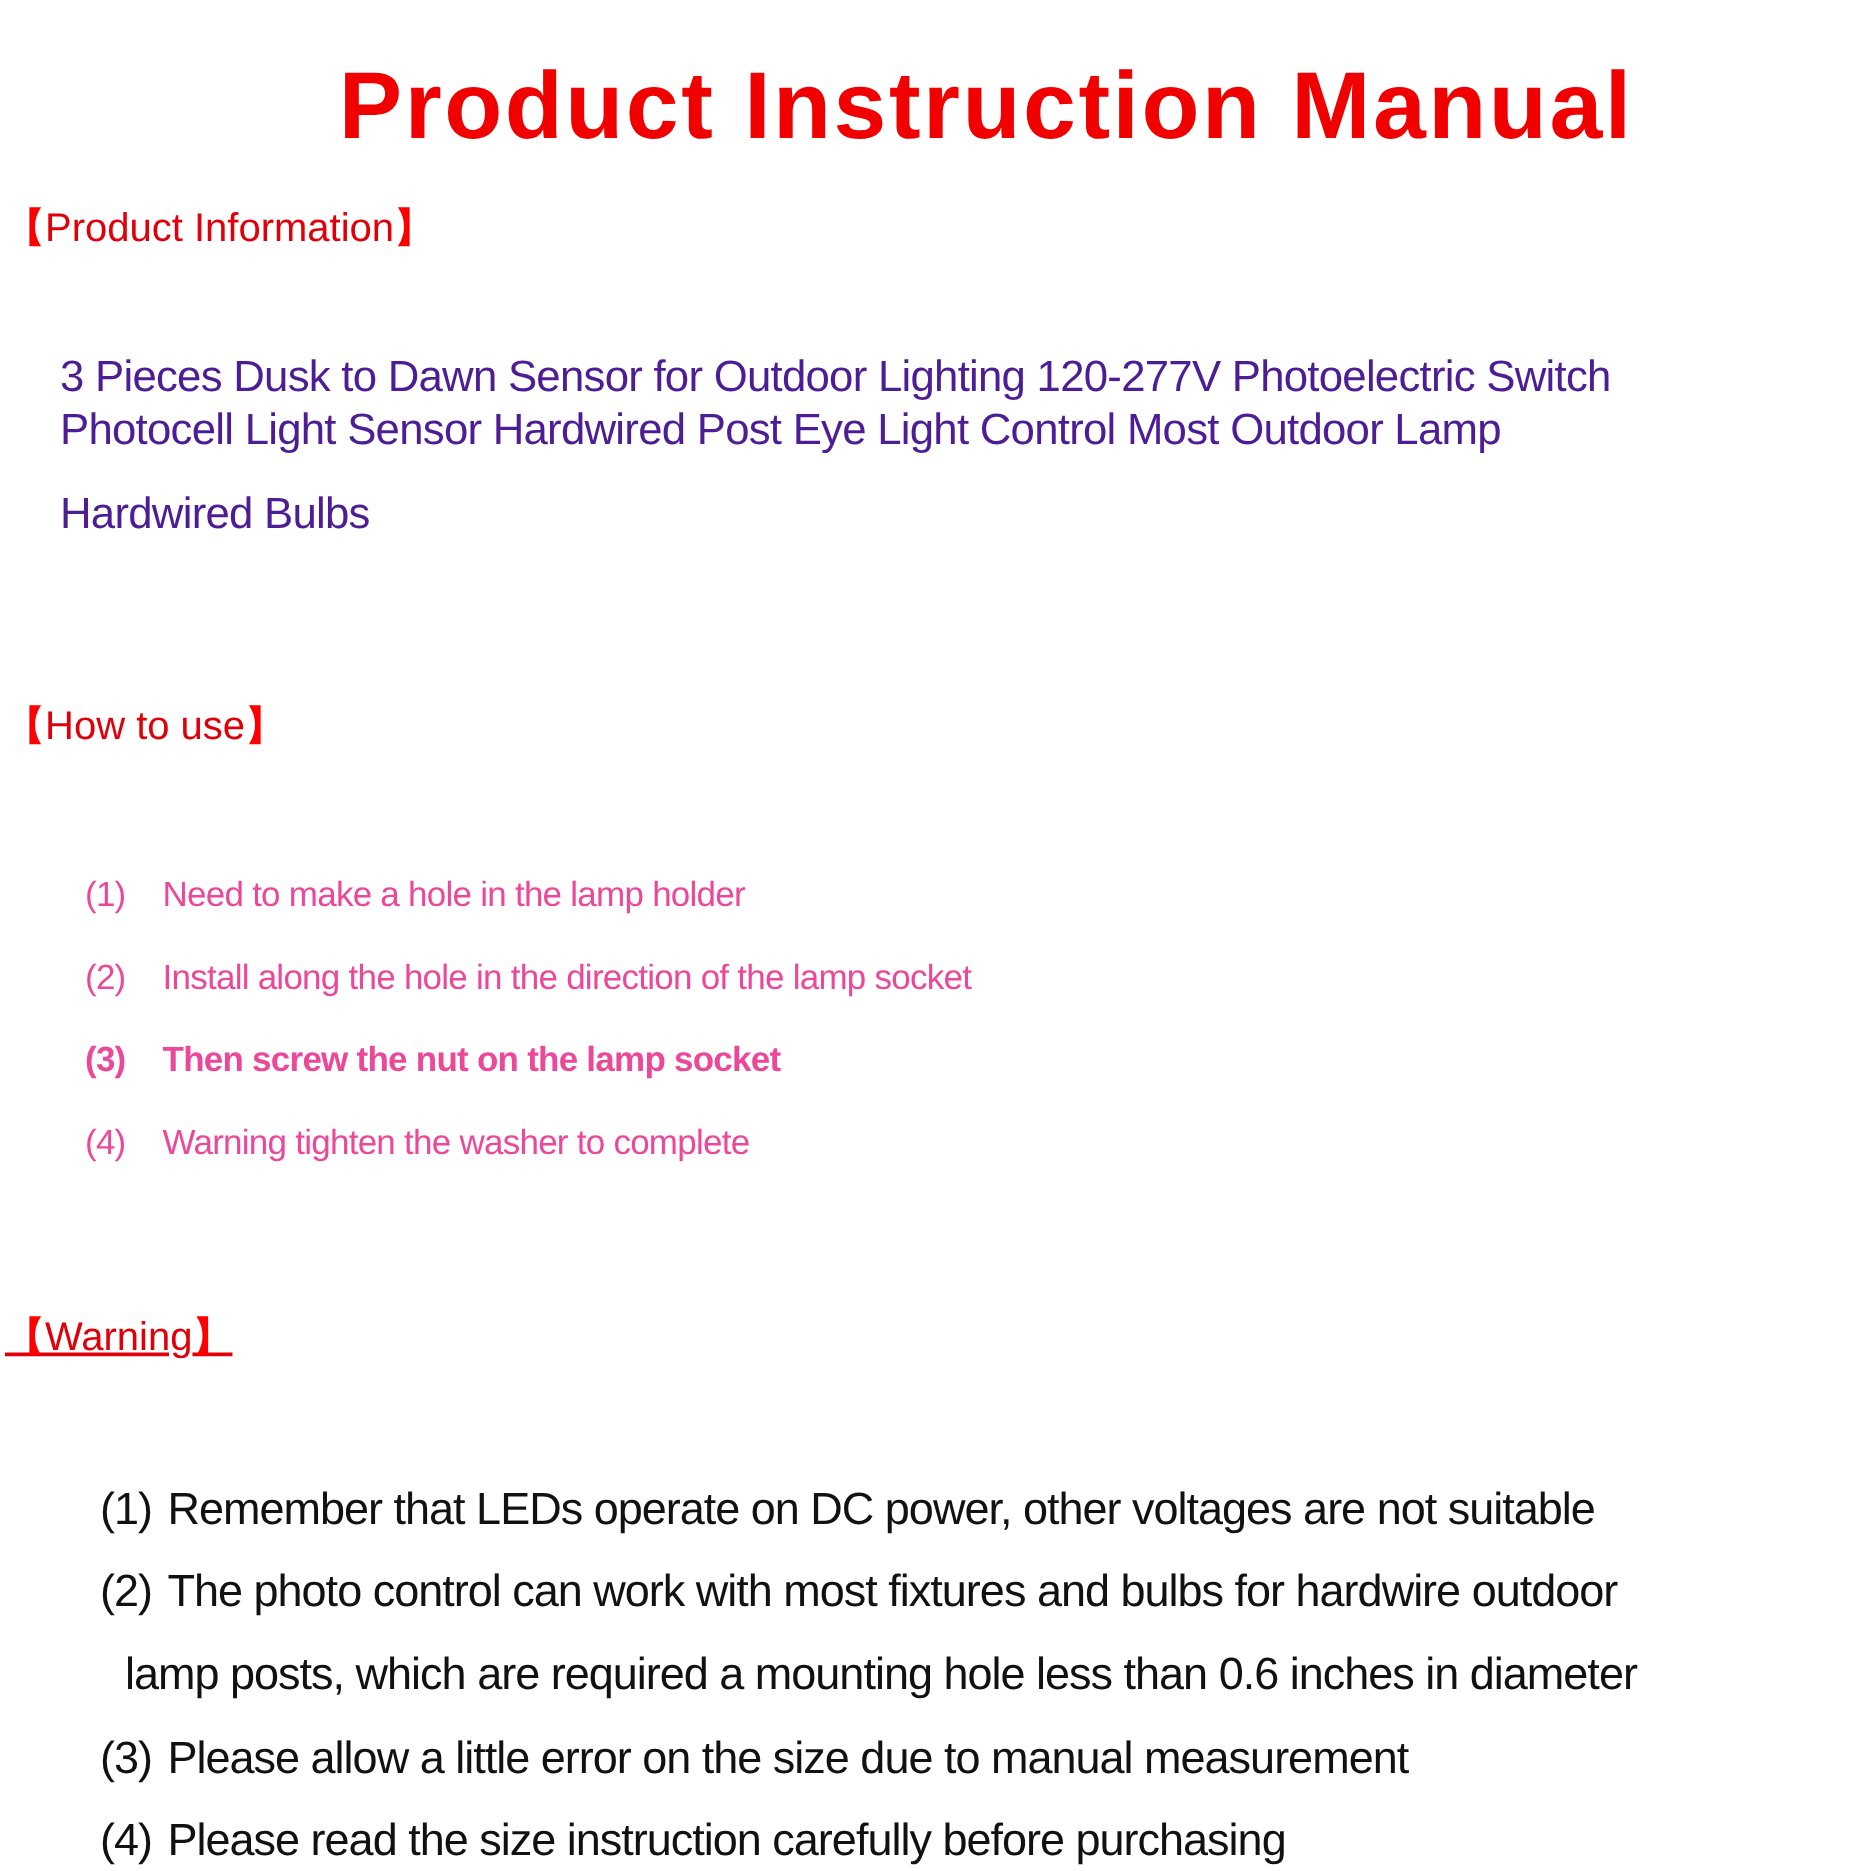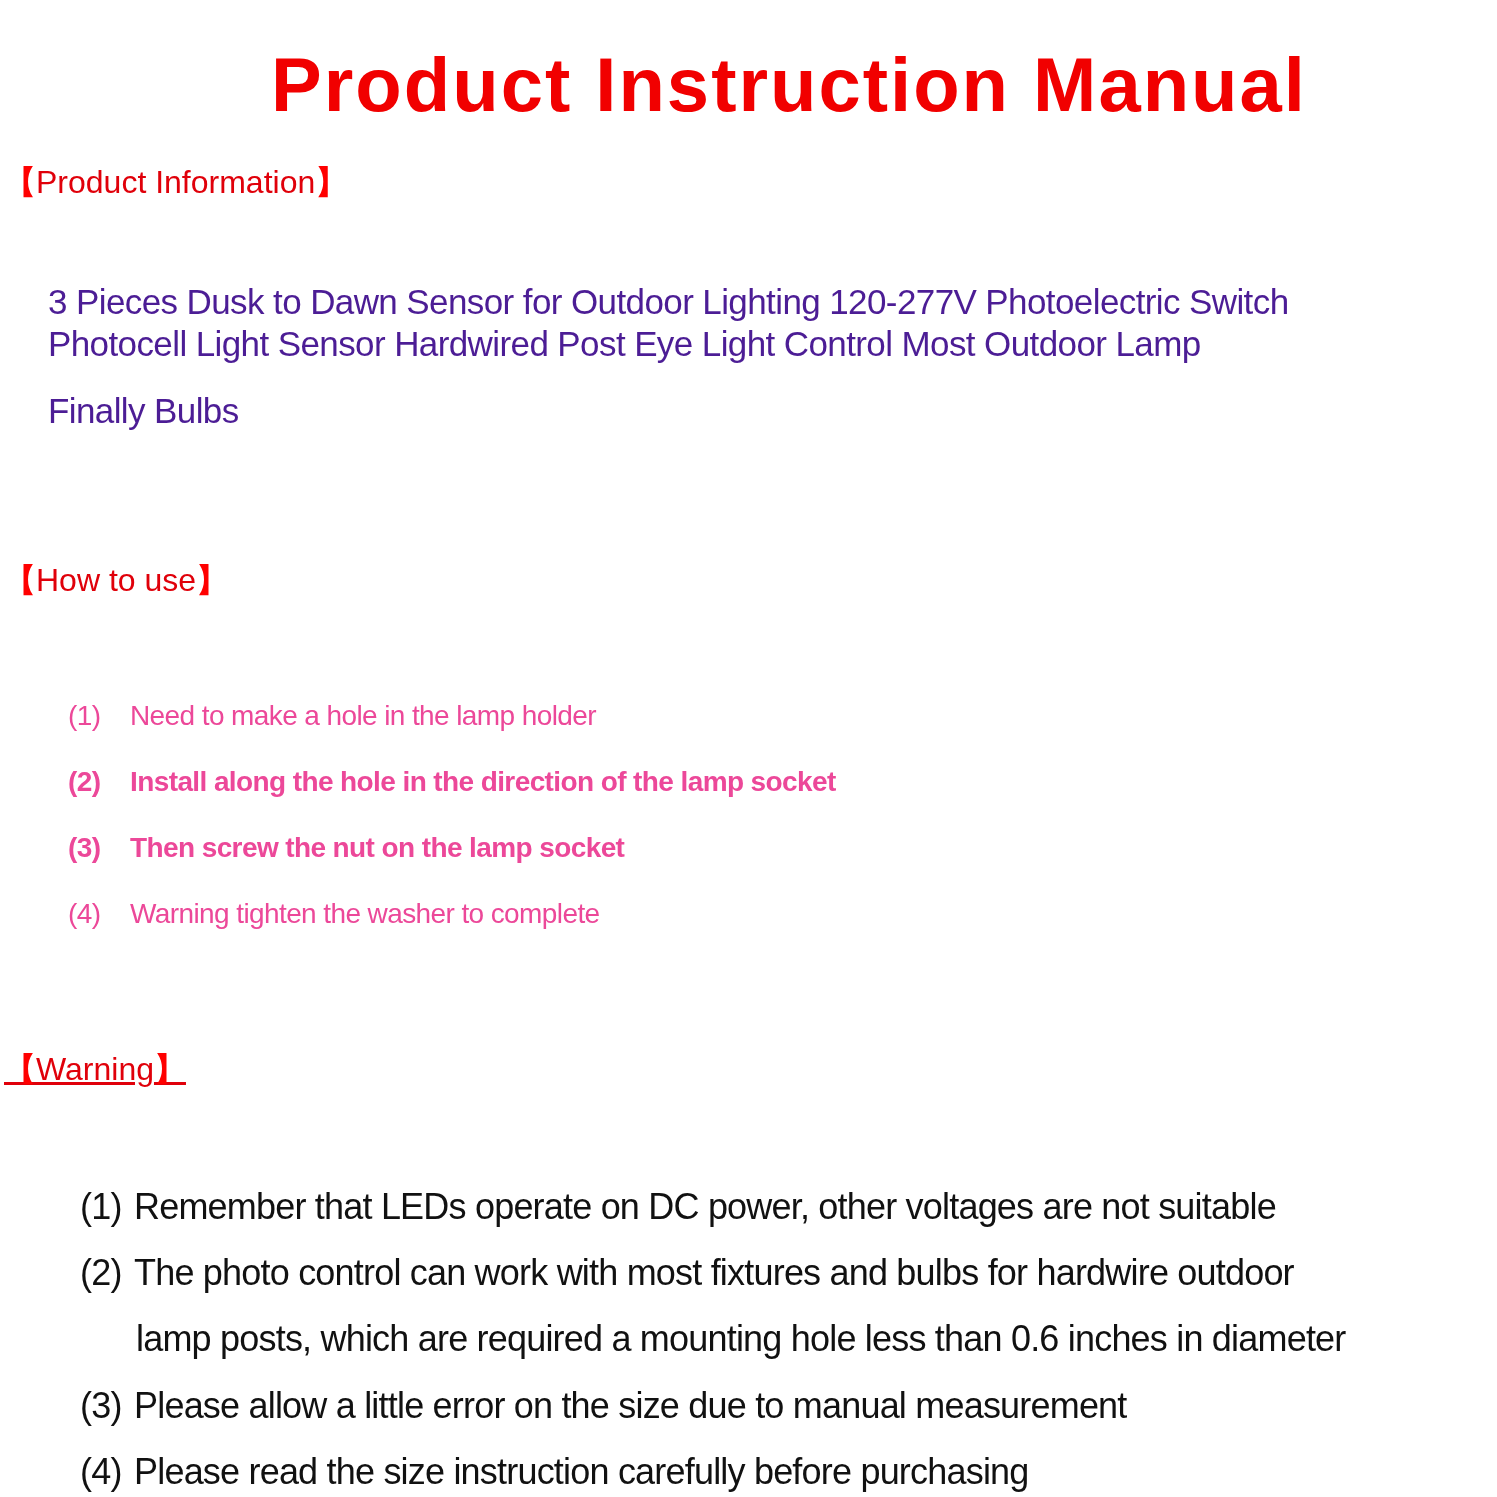--- a/index.html
+++ b/index.html
@@ -84,49 +84,48 @@
     }
     .warn-cont {
       position: absolute;
       left: 100px;
       font-family: "Liberation Sans", sans-serif;
       font-size: 36px;
       color: #111111;
       letter-spacing: -0.8px;
       white-space: nowrap;
       line-height: 42px;
-      margin-left: 36px;
     }
   </style>
 </head>
 <body>
 
 <div>
 
   <h1 class="title">Product Instruction Manual</h1>
 
   <div class="section-heading" style="top:154px;">
     <span class="bracket">【</span><span>Product Information</span><span class="bracket">】</span>
   </div>
 
   <div>
     <div class="desc-line" style="top:282px;">3 Pieces Dusk to Dawn Sensor for Outdoor Lighting 120-277V Photoelectric Switch</div>
     <div class="desc-line" style="top:324px;">Photocell Light Sensor Hardwired Post Eye Light Control Most Outdoor Lamp</div>
-    <div class="desc-line" style="top:391px;">Finally Bulbs</div>
+    <div class="desc-line" style="top:391px;">Hardwired Bulbs</div>
   </div>
 
   <div class="section-heading" style="top:552px;">
     <span class="bracket">【</span><span>How to use</span><span class="bracket">】</span>
   </div>
 
   <div>
     <div class="list-item" style="top:695px;">
       <span class="num">(1)</span><span>Need to make a hole in the lamp holder</span>
     </div>
-    <div class="list-item" style="top:761px;font-weight:bold;">
+    <div class="list-item" style="top:761px;">
       <span class="num">(2)</span><span>Install along the hole in the direction of the lamp socket</span>
     </div>
     <div class="list-item" style="top:827px;font-weight:bold;">
       <span class="num">(3)</span><span>Then screw the nut on the lamp socket</span>
     </div>
     <div class="list-item" style="top:893px;">
       <span class="num">(4)</span><span>Warning tighten the washer to complete</span>
     </div>
   </div>
 

